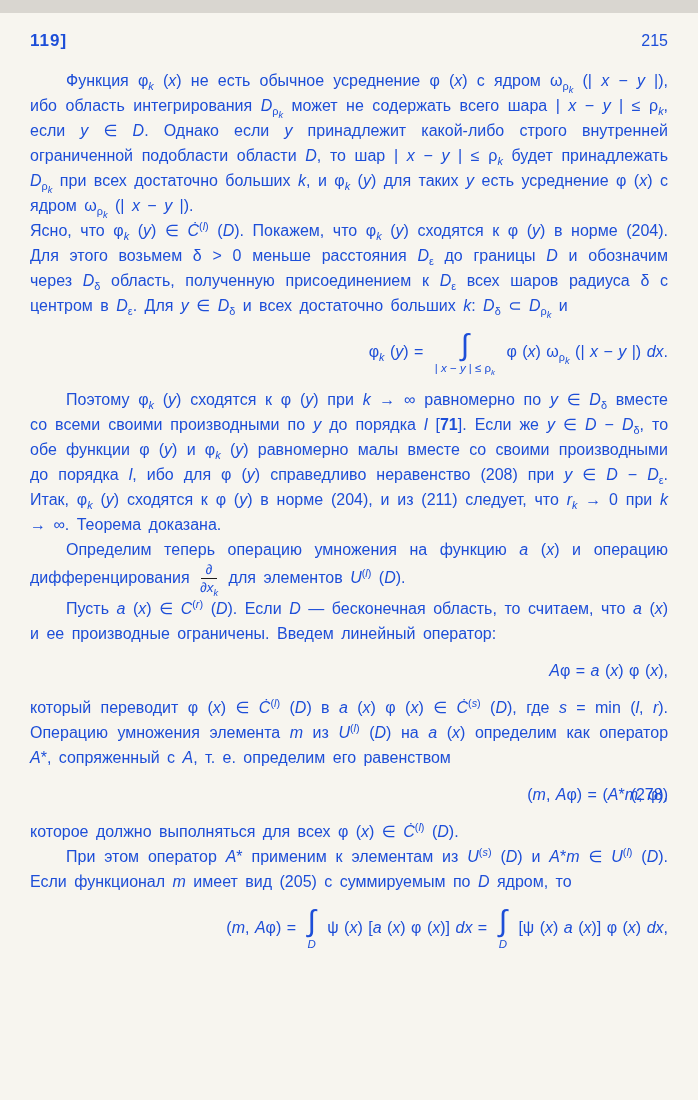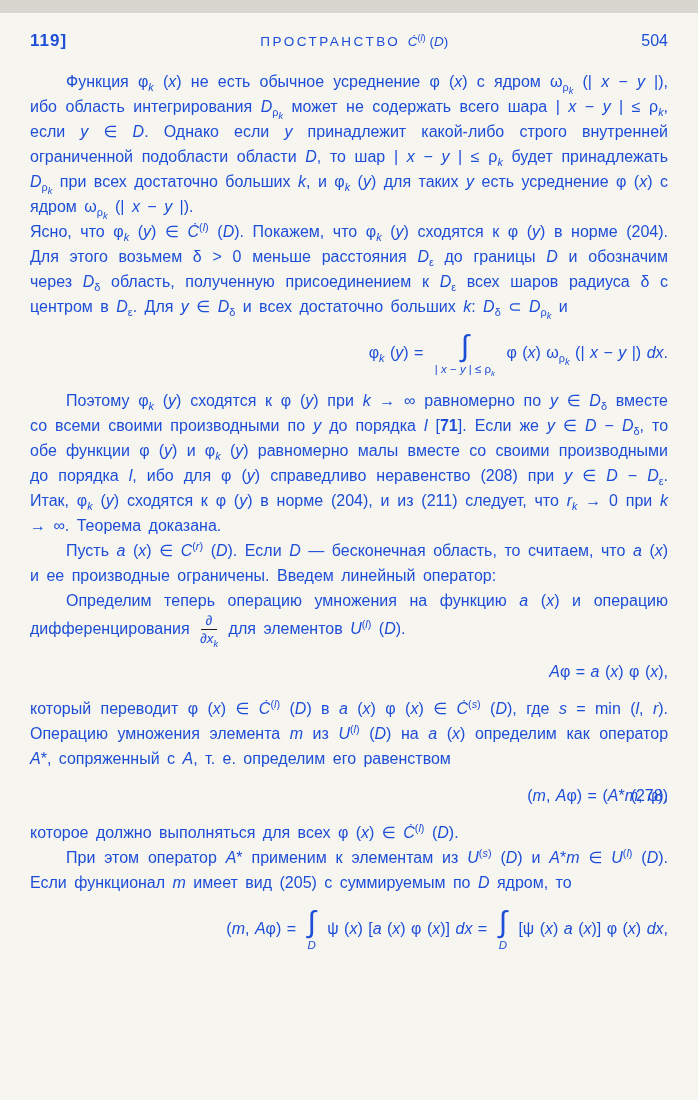--- a/index.html
+++ b/index.html
@@ -30,38 +30,37 @@
   i{font-style:italic;}
   b{font-weight:700;}
 </style>
 </head>
 <body>
 
 <div class="page">
 
   <div class="header">
     <span class="sec">119]</span>
-    <span class="title"><span class="rt">ПРОСТРАНСТВО</span>&nbsp;&nbsp;<i>Ċ</i><sup>(<i>l</i>)</sup> (<i>D</i>)</span>
-    <span class="pagenum">504</span>
+    <span class="pagenum">215</span>
   </div>
 
   <p class="para">Функция φ<sub><i>k</i></sub> (<i>x</i>) не есть обычное усреднение φ (<i>x</i>) с ядром ω<sub>ρ<sub><i>k</i></sub></sub> (| <i>x</i> − <i>y</i> |), ибо область интегрирования <i>D</i><sub>ρ<sub><i>k</i></sub></sub> может не содержать всего шара | <i>x</i> − <i>y</i> | ≤ ρ<sub><i>k</i></sub>, если <i>y</i> ∈ <i>D</i>. Однако если <i>y</i> принадлежит какой-либо строго внутренней ограниченной подобласти области <i>D</i>, то шар | <i>x</i> − <i>y</i> | ≤ ρ<sub><i>k</i></sub> будет принадлежать <i>D</i><sub>ρ<sub><i>k</i></sub></sub> при всех достаточно больших <i>k</i>, и φ<sub><i>k</i></sub> (<i>y</i>) для таких <i>y</i> есть усреднение φ (<i>x</i>) с ядром ω<sub>ρ<sub><i>k</i></sub></sub> (| <i>x</i> − <i>y</i> |).</p>
   <p class="para noindent">Ясно, что φ<sub><i>k</i></sub> (<i>y</i>) ∈ <i>Ċ</i><sup>(<i>l</i>)</sup> (<i>D</i>). Покажем, что φ<sub><i>k</i></sub> (<i>y</i>) сходятся к φ (<i>y</i>) в норме (204). Для этого возьмем δ &gt; 0 меньше расстояния <i>D</i><sub>ε</sub> до границы <i>D</i> и обозначим через <i>D</i><sub>δ</sub> область, полученную присоединением к <i>D</i><sub>ε</sub> всех шаров радиуса δ с центром в <i>D</i><sub>ε</sub>. Для <i>y</i> ∈ <i>D</i><sub>δ</sub> и всех достаточно больших <i>k</i>: <i>D</i><sub>δ</sub> ⊂ <i>D</i><sub>ρ<sub><i>k</i></sub></sub> и</p>
 
   <div class="formula">φ<sub><i>k</i></sub> (<i>y</i>) = <span class="int">
         <span class="int-sign">∫</span>
         <span class="int-limit">| <i>x</i> − <i>y</i> | ≤ ρ<sub><i>k</i></sub></span>
       </span> φ (<i>x</i>) ω<sub>ρ<sub><i>k</i></sub></sub> (| <i>x</i> − <i>y</i> |) <i>dx</i>.</div>
 
   <p class="para">Поэтому φ<sub><i>k</i></sub> (<i>y</i>) сходятся к φ (<i>y</i>) при <i>k</i> → ∞ равномерно по <i>y</i> ∈ <i>D</i><sub>δ</sub> вместе со всеми своими производными по <i>y</i> до порядка <i>l</i> [<b>71</b>]. Если же <i>y</i> ∈ <i>D</i> − <i>D</i><sub>δ</sub>, то обе функции φ (<i>y</i>) и φ<sub><i>k</i></sub> (<i>y</i>) равномерно малы вместе со своими производными до порядка <i>l</i>, ибо для φ (<i>y</i>) справедливо неравенство (208) при <i>y</i> ∈ <i>D</i> − <i>D</i><sub>ε</sub>. Итак, φ<sub><i>k</i></sub> (<i>y</i>) сходятся к φ (<i>y</i>) в норме (204), и из (211) следует, что <i>r</i><sub><i>k</i></sub> → 0 при <i>k</i> → ∞. Теорема доказана.</p>
-  <p class="para">Пусть <i>a</i> (<i>x</i>) ∈ <i>C</i><sup>(<i>r</i>)</sup> (<i>D</i>). Если <i>D</i> — бесконечная область, то считаем, что <i>a</i> (<i>x</i>) и ее производные ограничены. Введем линейный оператор:</p>
   <p class="para">Определим теперь операцию умножения на функцию <i>a</i> (<i>x</i>) и операцию дифференцирования <span class="frac">
         <span class="num">∂</span>
         <span class="den">∂<i>x</i><sub><i>k</i></sub></span>
       </span> для элементов <i>U</i><sup>(<i>l</i>)</sup> (<i>D</i>).</p>
+  <p class="para">Пусть <i>a</i> (<i>x</i>) ∈ <i>C</i><sup>(<i>r</i>)</sup> (<i>D</i>). Если <i>D</i> — бесконечная область, то считаем, что <i>a</i> (<i>x</i>) и ее производные ограничены. Введем линейный оператор:</p>
 
   <div class="formula"><i>A</i>φ = <i>a</i> (<i>x</i>) φ (<i>x</i>),</div>
 
   <p class="para noindent">который переводит φ (<i>x</i>) ∈ <i>Ċ</i><sup>(<i>l</i>)</sup> (<i>D</i>) в <i>a</i> (<i>x</i>) φ (<i>x</i>) ∈ <i>Ċ</i><sup>(<i>s</i>)</sup> (<i>D</i>), где <i>s</i> = min (<i>l</i>, <i>r</i>). Операцию умножения элемента <i>m</i> из <i>U</i><sup>(<i>l</i>)</sup> (<i>D</i>) на <i>a</i> (<i>x</i>) определим как оператор <i>A</i>*, сопряженный с <i>A</i>, т. е. определим его равенством</p>
 
   <div class="formula eq">
     <span>(<i>m</i>, <i>A</i>φ) = (<i>A</i>*<i>m</i>, φ),</span>
     <span class="eqno">(278)</span>
   </div>
 

